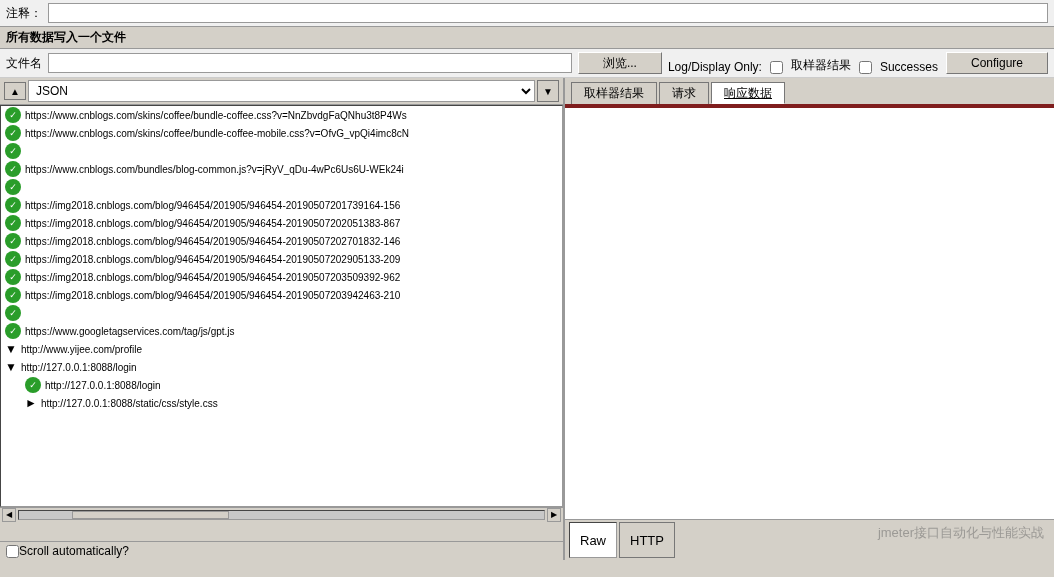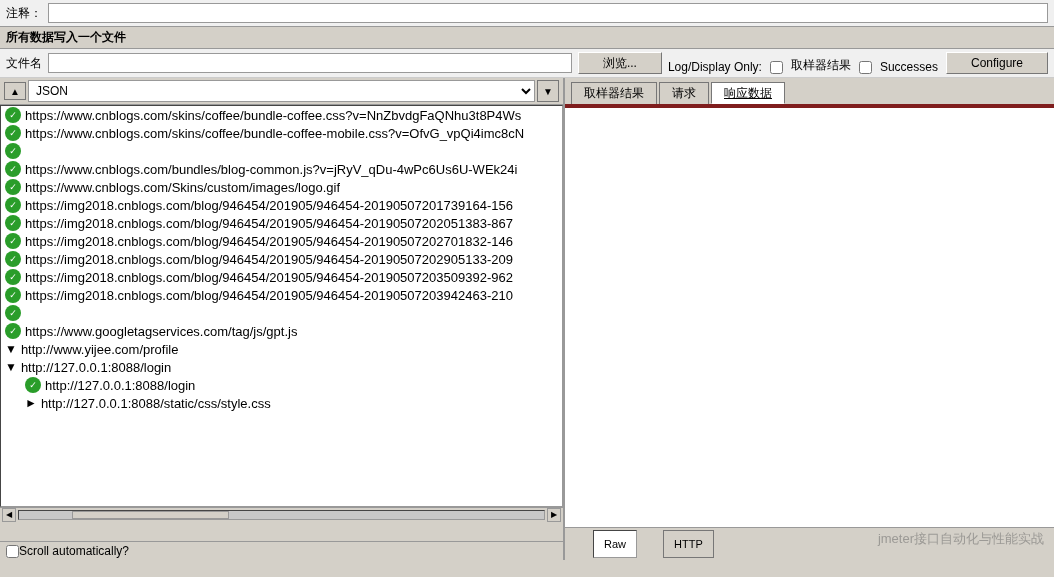--- a/index.html
+++ b/index.html
@@ -197,21 +197,21 @@
       height: 16px;
       border-radius: 50%;
       background: #2a9d2a;
       color: #fff;
       font-size: 9px;
       margin-right: 4px;
       flex-shrink: 0;
     }
 
     .url-text {
-      font-size: 13px;
+      font-size: 10px;
       overflow: hidden;
       text-overflow: ellipsis;
     }
 
     .scroll-bar-bottom {
       height: 14px;
       background: #d4d0c8;
       border-top: 1px solid #999;
       display: flex;
       align-items: center;
@@ -291,45 +291,44 @@
     }
 
     .right-content {
       flex: 1;
       background: #fff;
       overflow: auto;
     }
 
     .watermark {
       position: absolute;
-      bottom: 29px;
+      bottom: 35px;
       right: 10px;
       font-size: 13px;
       color: rgba(100,100,100,0.5);
       z-index: 10;
       pointer-events: none;
     }
 
     .raw-http-row {
       background: #d4d0c8;
       border-top: 1px solid #999;
       display: flex;
       align-items: center;
       gap: 2px;
       padding: 2px 4px;
     }
 
     .raw-http-btn {
-      height: 28px;
+      height: 36px;
       padding: 0 10px;
       background: #d4d0c8;
       border: 1px solid #777;
-      font-size: 11px;
-      cursor: pointer;
-      margin-left: 24px;
+      font-size: 13px;
+      cursor: pointer;
     }
 
     .raw-http-btn.active {
       background: #fff;
       border: 1px inset #999;
     }
   </style>
 </head>
 <body>
 
@@ -388,21 +387,20 @@
           <span class="icon-check">✓</span>
         </div>
         <div class="url-item">
           <span class="indent" style="width: 0px;"></span>
           <span class="icon-check">✓</span>
           <span class="url-text">https://www.cnblogs.com/bundles/blog-common.js?v=jRyV_qDu-4wPc6Us6U-WEk24i</span>
         </div>
         <div class="url-item">
           <span class="indent" style="width: 0px;"></span>
           <span class="icon-check">✓</span>
-          <span class="url-text">https://www.cnblogs.com/Skins/custom/images/logo.gif</span>
         </div>
         <div class="url-item">
           <span class="indent" style="width: 0px;"></span>
           <span class="icon-check">✓</span>
           <span class="url-text">https://img2018.cnblogs.com/blog/946454/201905/946454-20190507201739164-156</span>
         </div>
         <div class="url-item">
           <span class="indent" style="width: 0px;"></span>
           <span class="icon-check">✓</span>
           <span class="url-text">https://img2018.cnblogs.com/blog/946454/201905/946454-20190507202051383-867</span>

